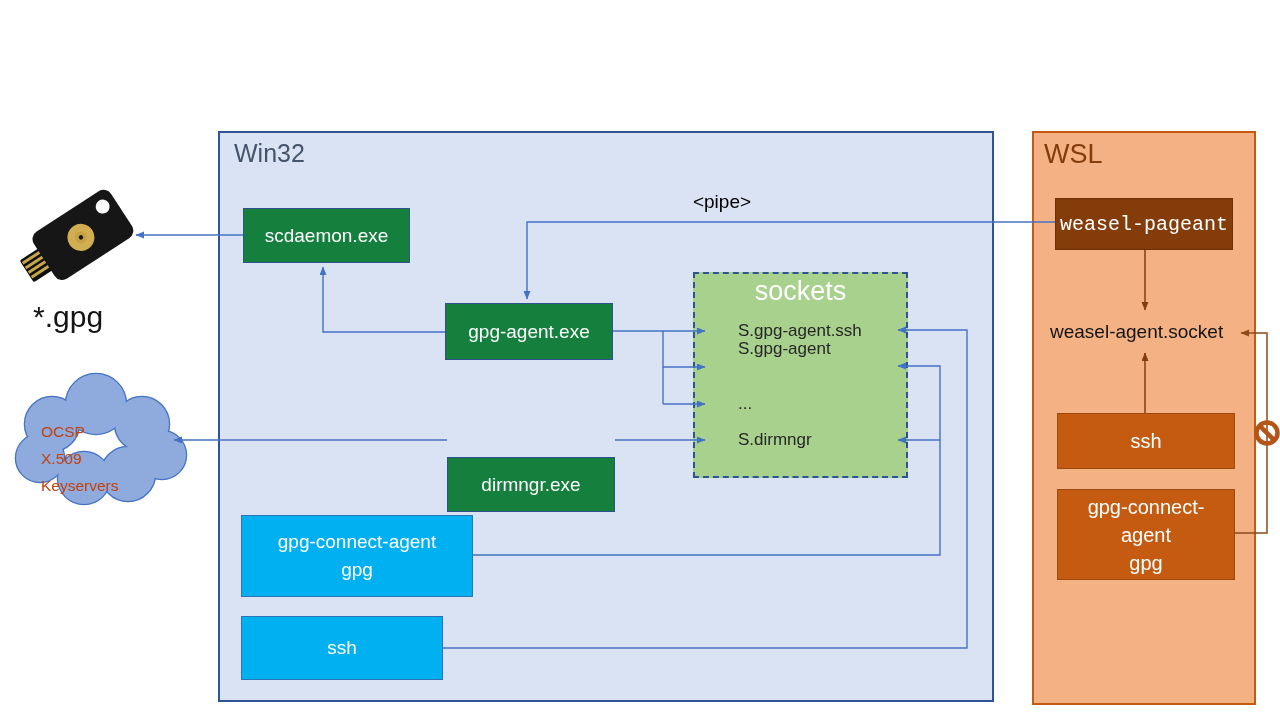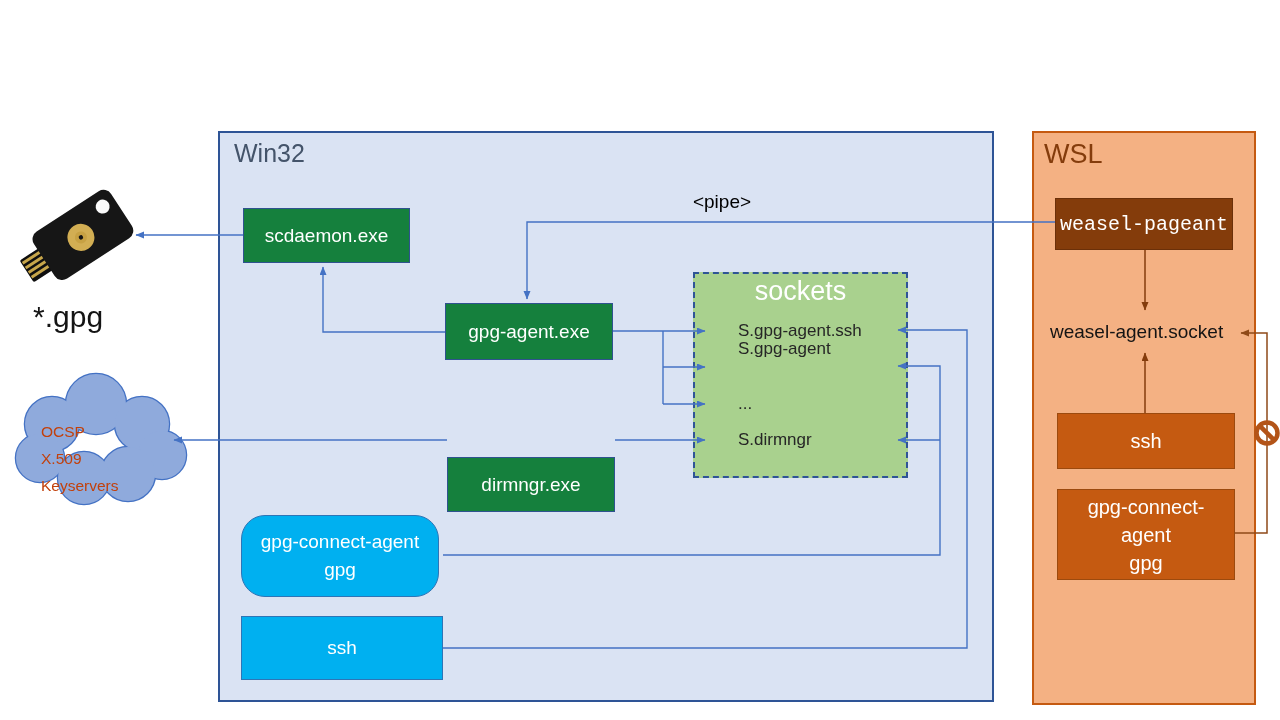--- a/index.html
+++ b/index.html
@@ -21,21 +21,21 @@
   .node{position:absolute;box-sizing:border-box;display:flex;flex-direction:column;align-items:center;justify-content:center;
         color:#ffffff;text-align:center;z-index:3;line-height:1.45;}
   .blue-node{background:#15803d;border:1px solid #2f528f;font-size:19px;}
   .cyan-node{background:#00b0f0;border:1px solid #2e75b6;font-size:19px;}
   .darkbrown-node{background:#843c0b;border:1px solid #6b3009;font-size:20px;}
   .orange-node{background:#c55a11;border:1px solid #9c4a0e;font-size:20px;}
 
   .scdaemon{left:243px;top:208px;width:167px;height:55px;}
   .gpg-agent{left:445px;top:303px;width:168px;height:57px;}
   .dirmngr{left:447px;top:414px;width:168px;height:55px;margin-top:43px;}
-  .gca-win{left:241px;top:515px;width:198px;height:82px;border-radius:24px;}
+  .gca-win{left:241px;top:515px;width:232px;height:82px;}
   .ssh-win{left:241px;top:616px;width:202px;height:64px;}
   .weasel-pageant{left:1055px;top:198px;width:178px;height:52px;font-family:Liberation Mono, monospace;}
   .ssh-wsl{left:1057px;top:413px;width:178px;height:56px;}
   .gca-wsl{left:1057px;top:489px;width:178px;height:91px;line-height:1.4;}
 
   .socket-item{position:absolute;left:738px;height:24px;line-height:24px;font-size:17px;color:#262626;z-index:4;white-space:nowrap;}
   .socket-item.r1{top:319px;}
   .socket-item.r2{top:337px;}
   .socket-item.r3{top:392px;}
   .socket-item.r4{top:428px;}

